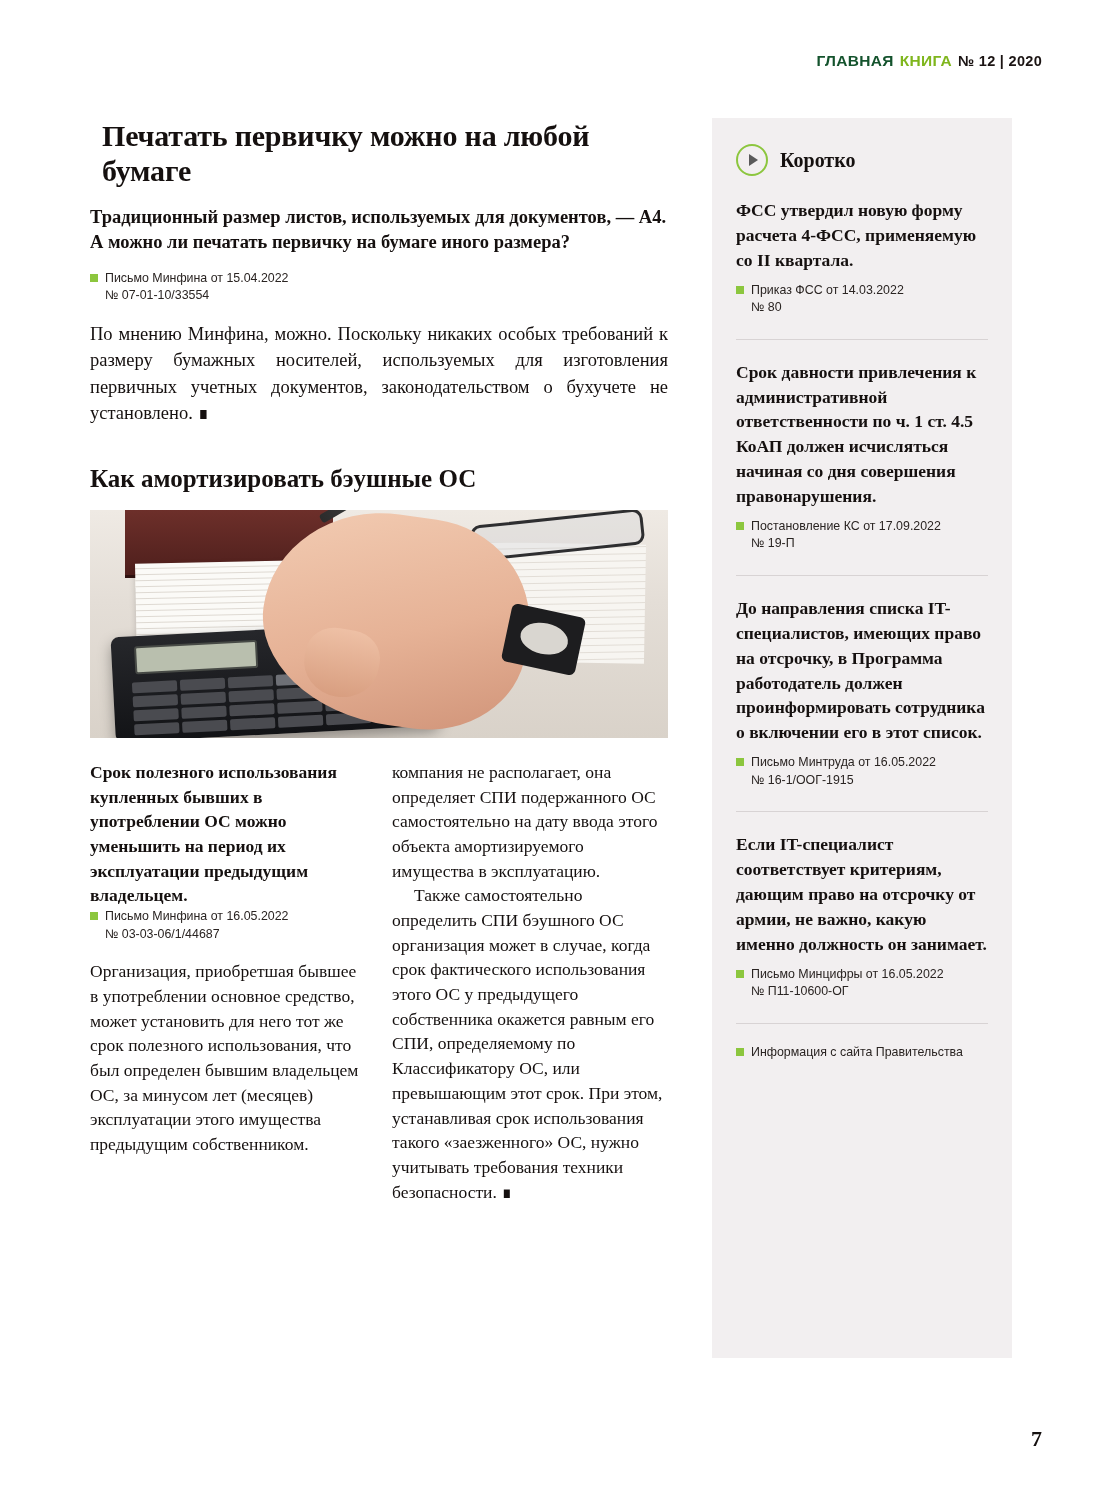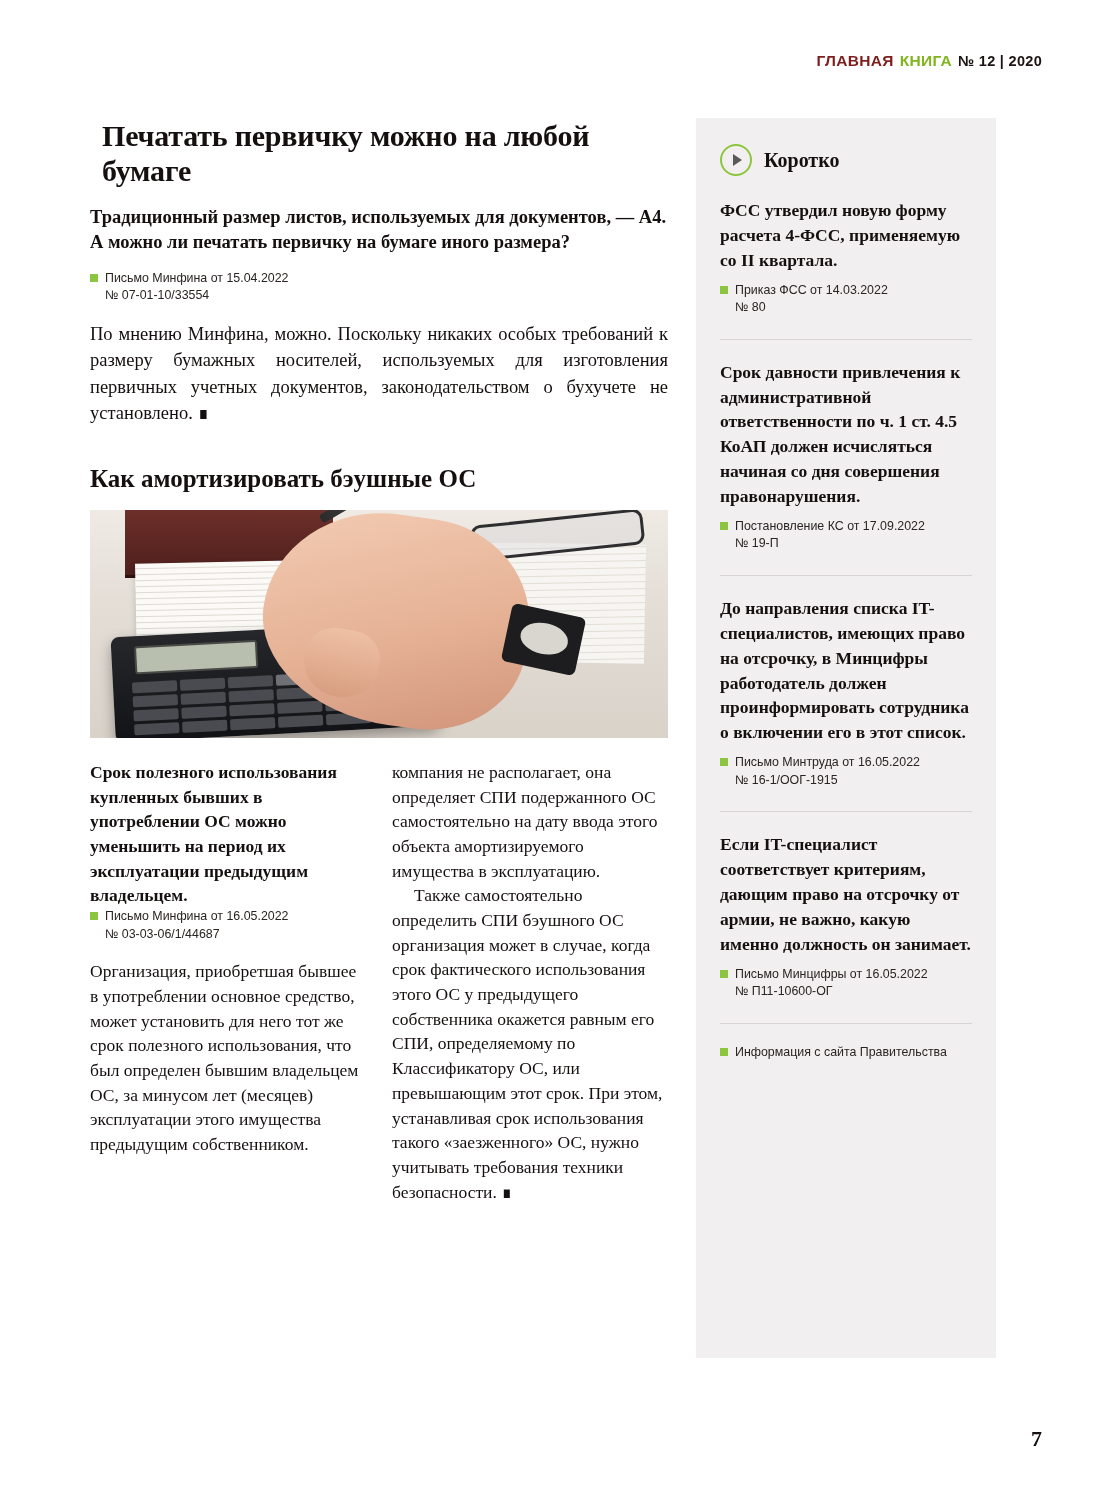--- a/index.html
+++ b/index.html
@@ -22,21 +22,21 @@
     top: 52px;
     right: 62px;
     display: flex;
     align-items: baseline;
     gap: 6px;
     font-family: "Liberation Sans", sans-serif;
     font-weight: bold;
     font-size: 15.5px;
     letter-spacing: 0.3px;
   }
-  .hdr-main { color: #7f1d1d; }
+  .hdr-main { color: #14532d; }
   .hdr-kniga { color: #7fb61d; }
   .hdr-issue { color: #1b1413; font-size: 14.5px; }
 
   
   .left-col {
     position: absolute;
     left: 90px;
     top: 118px;
     width: 578px;
   }
@@ -193,21 +193,21 @@
   .lede-small {
     font-weight: bold;
     font-size: 17.5px;
     line-height: 1.4;
     margin: 0 0 12px 0;
   }
 
   
   .sidebar {
     position: absolute;
-    left: 696px;
+    left: 712px;
     top: 118px;
     width: 300px;
     background: #f2eff0;
     padding: 26px 24px 30px 24px;
     min-height: 1240px;
   }
   .side-head {
     display: flex;
     align-items: center;
     gap: 12px;
@@ -359,21 +359,21 @@
     <p class="brief-text">Срок давности привлечения к административной ответственности по ч. 1 ст. 4.5 КоАП должен исчисляться начиная со дня совершения правонарушения.</p>
     <div class="source">
       <span class="bullet"></span>
       <span class="src-text">Постановление КС от 17.09.2022
 № 19-П</span>
     </div>
   </div>
   <div class="divider"></div>
 
   <div class="brief-item">
-    <p class="brief-text">До направления списка IT-специалистов, имеющих право на отсрочку, в Минцифры работодатель должен проинформировать сотрудника о включении его в этот список.</p>
+    <p class="brief-text">До направления списка IT-специалистов, имеющих право на отсрочку, в Программа работодатель должен проинформировать сотрудника о включении его в этот список.</p>
     <div class="source">
       <span class="bullet"></span>
       <span class="src-text">Письмо Минтруда от 16.05.2022
 № 16-1/ООГ-1915</span>
     </div>
   </div>
   <div class="divider"></div>
 
   <div class="brief-item">
     <p class="brief-text">Если IT-специалист соответствует критериям, дающим право на отсрочку от армии, не важно, какую именно должность он занимает.</p>

